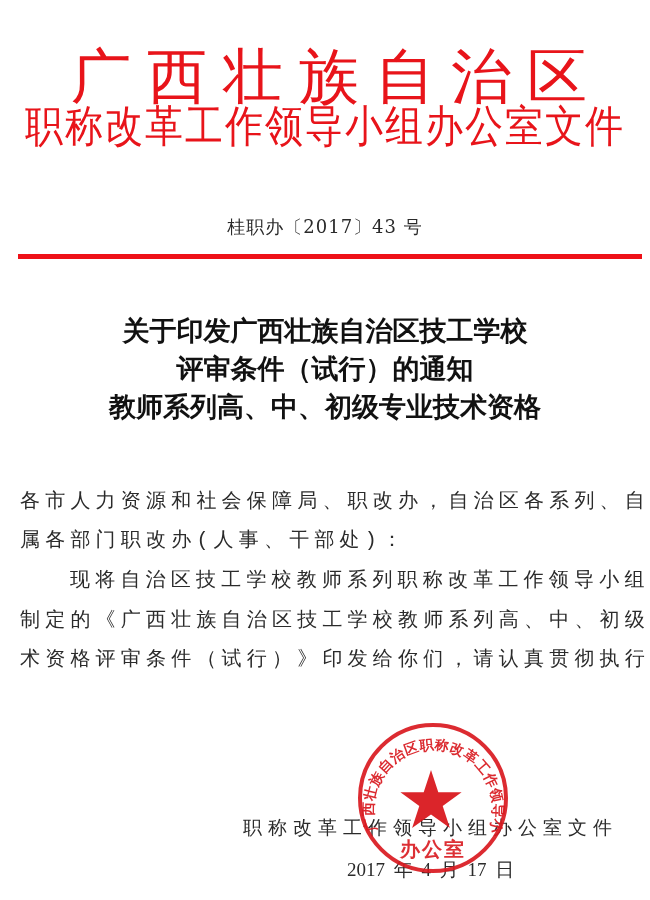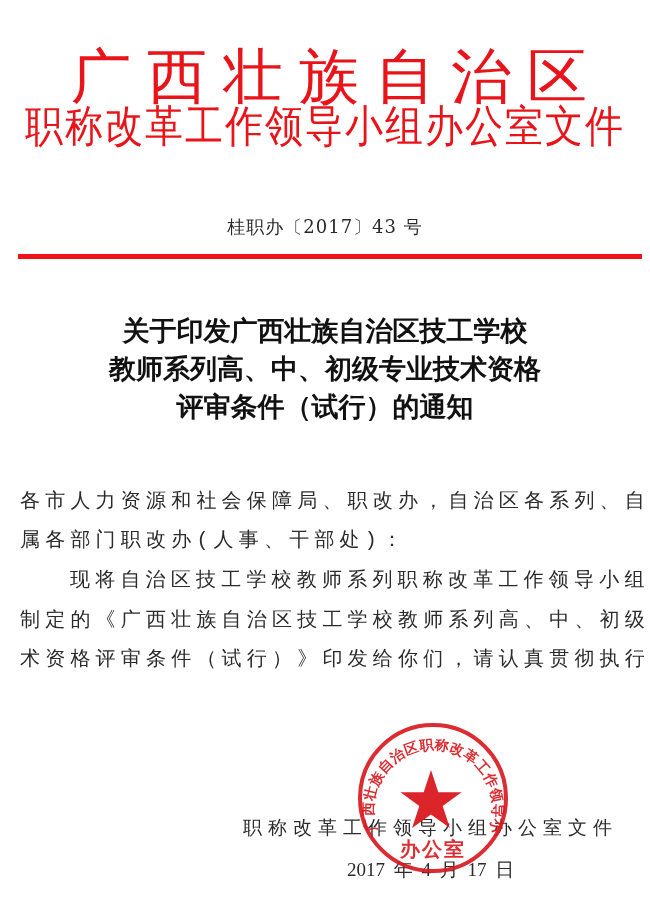--- a/index.html
+++ b/index.html
@@ -124,22 +124,22 @@
 
 <div class="abs hdr hdr1">广西壮族自治区</div>
 <div class="abs hdr hdr2">职称改革工作领导小组办公室文件</div>
 
 <div class="abs docnum">桂职办〔2017〕43 号</div>
 
 <div class="abs redline"></div>
 
 <div class="abs title">
   <div>关于印发广西壮族自治区技工学校</div>
+  <div>评审条件（试行）的通知</div>
   <div>教师系列高、中、初级专业技术资格</div>
-  <div>评审条件（试行）的通知</div>
 </div>
 
 <div class="abs body-text">
   <span class="ln">各市人力资源和社会保障局、职改办，自治区各系列、自治区直</span>
   <span class="ln short">属各部门职改办(人事、干部处)：</span>
   <span class="ln indent">现将自治区技工学校教师系列职称改革工作领导小组办公室</span>
   <span class="ln">制定的《广西壮族自治区技工学校教师系列高、中、初级专业技</span>
   <span class="ln">术资格评审条件（试行）》印发给你们，请认真贯彻执行。在执行</span>
 </div>
 

